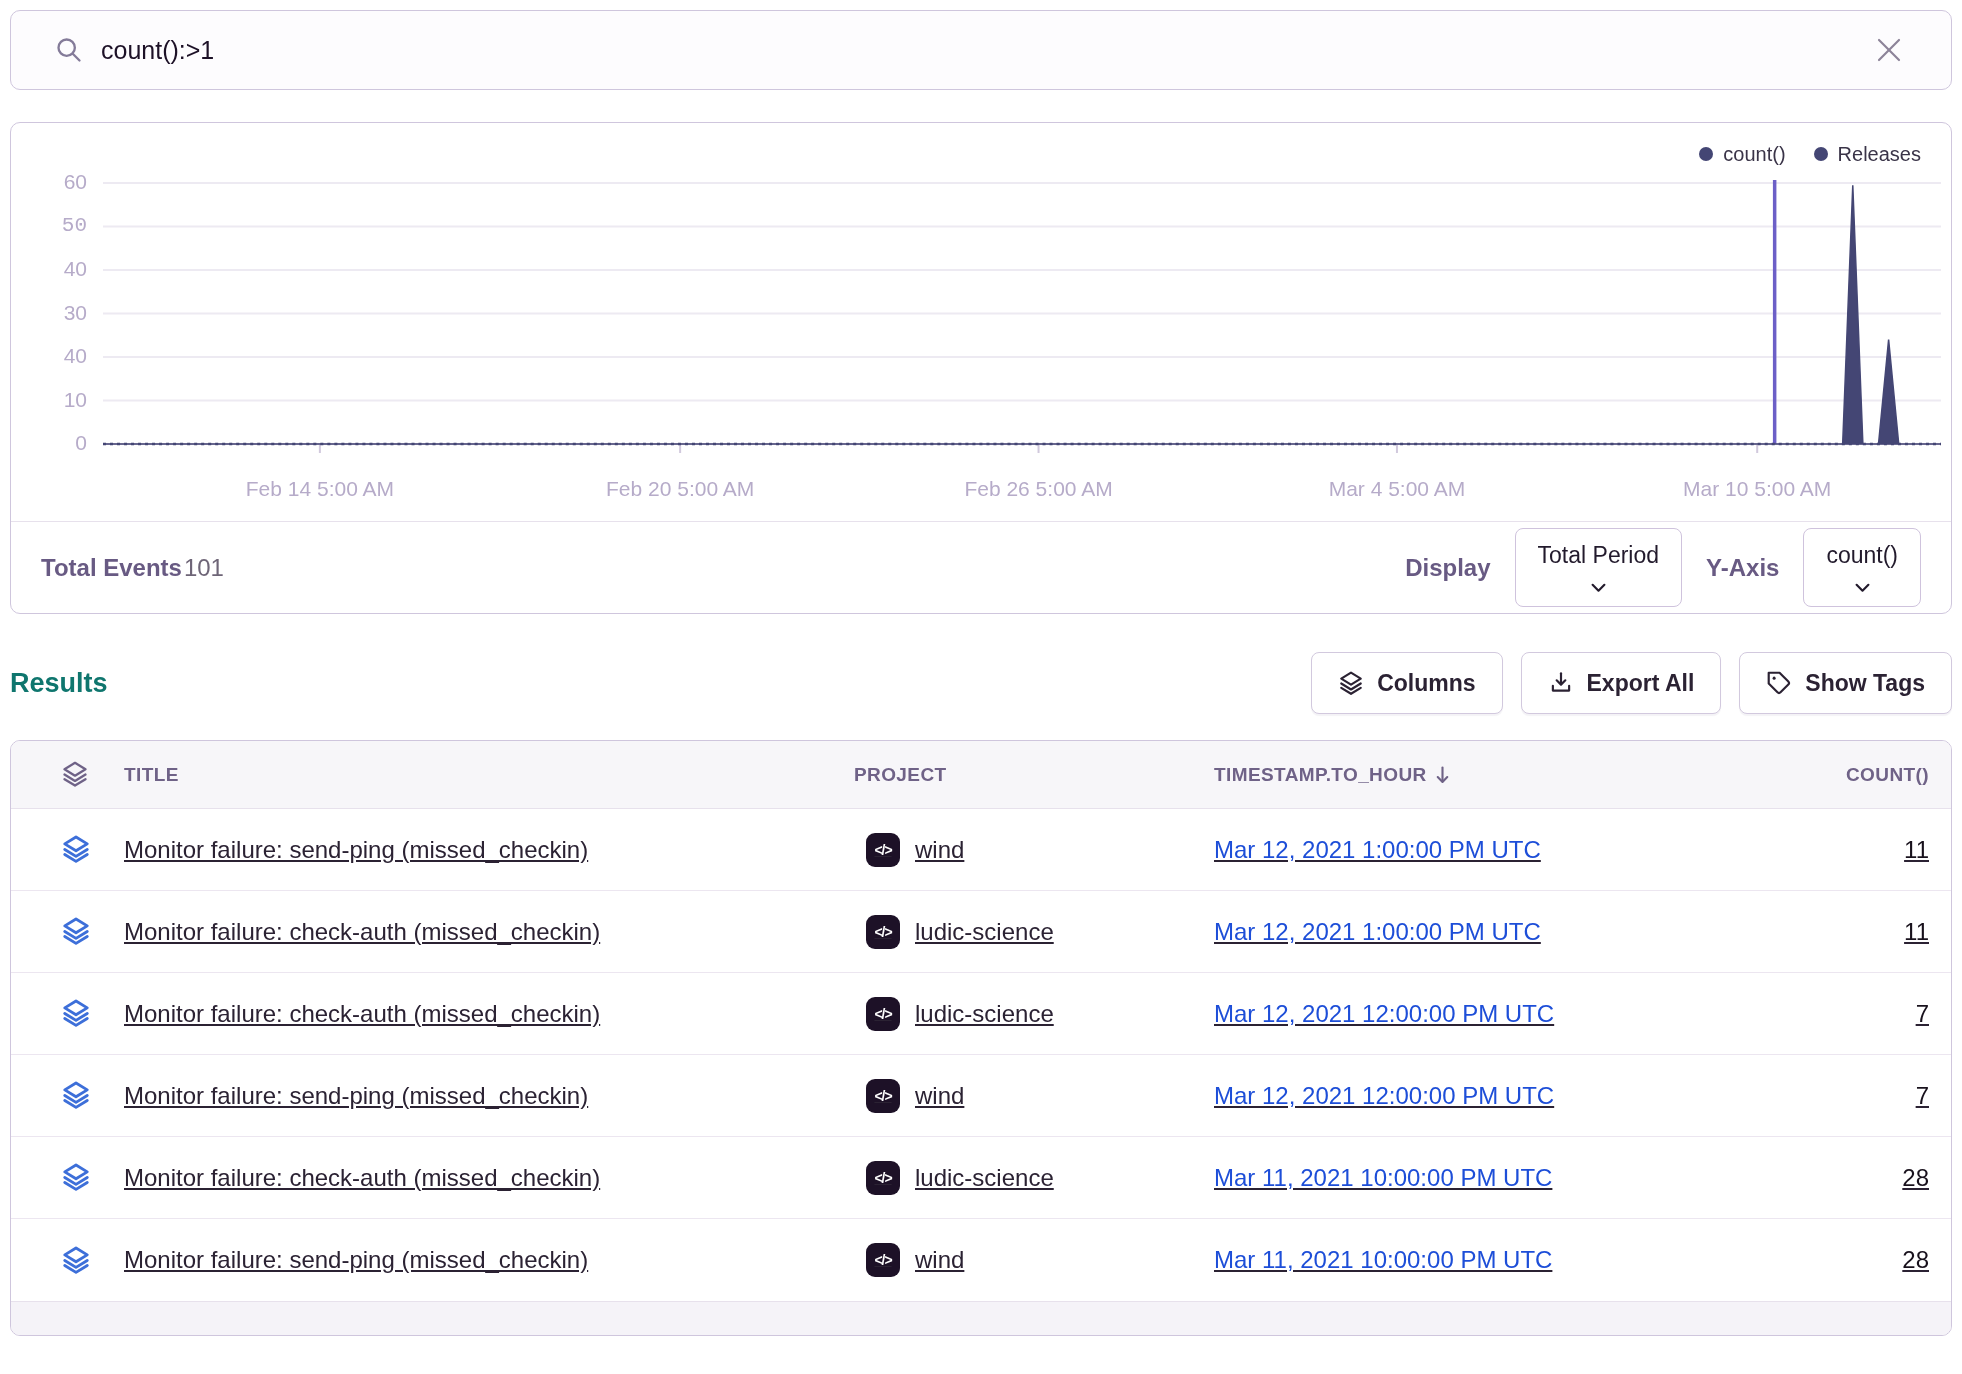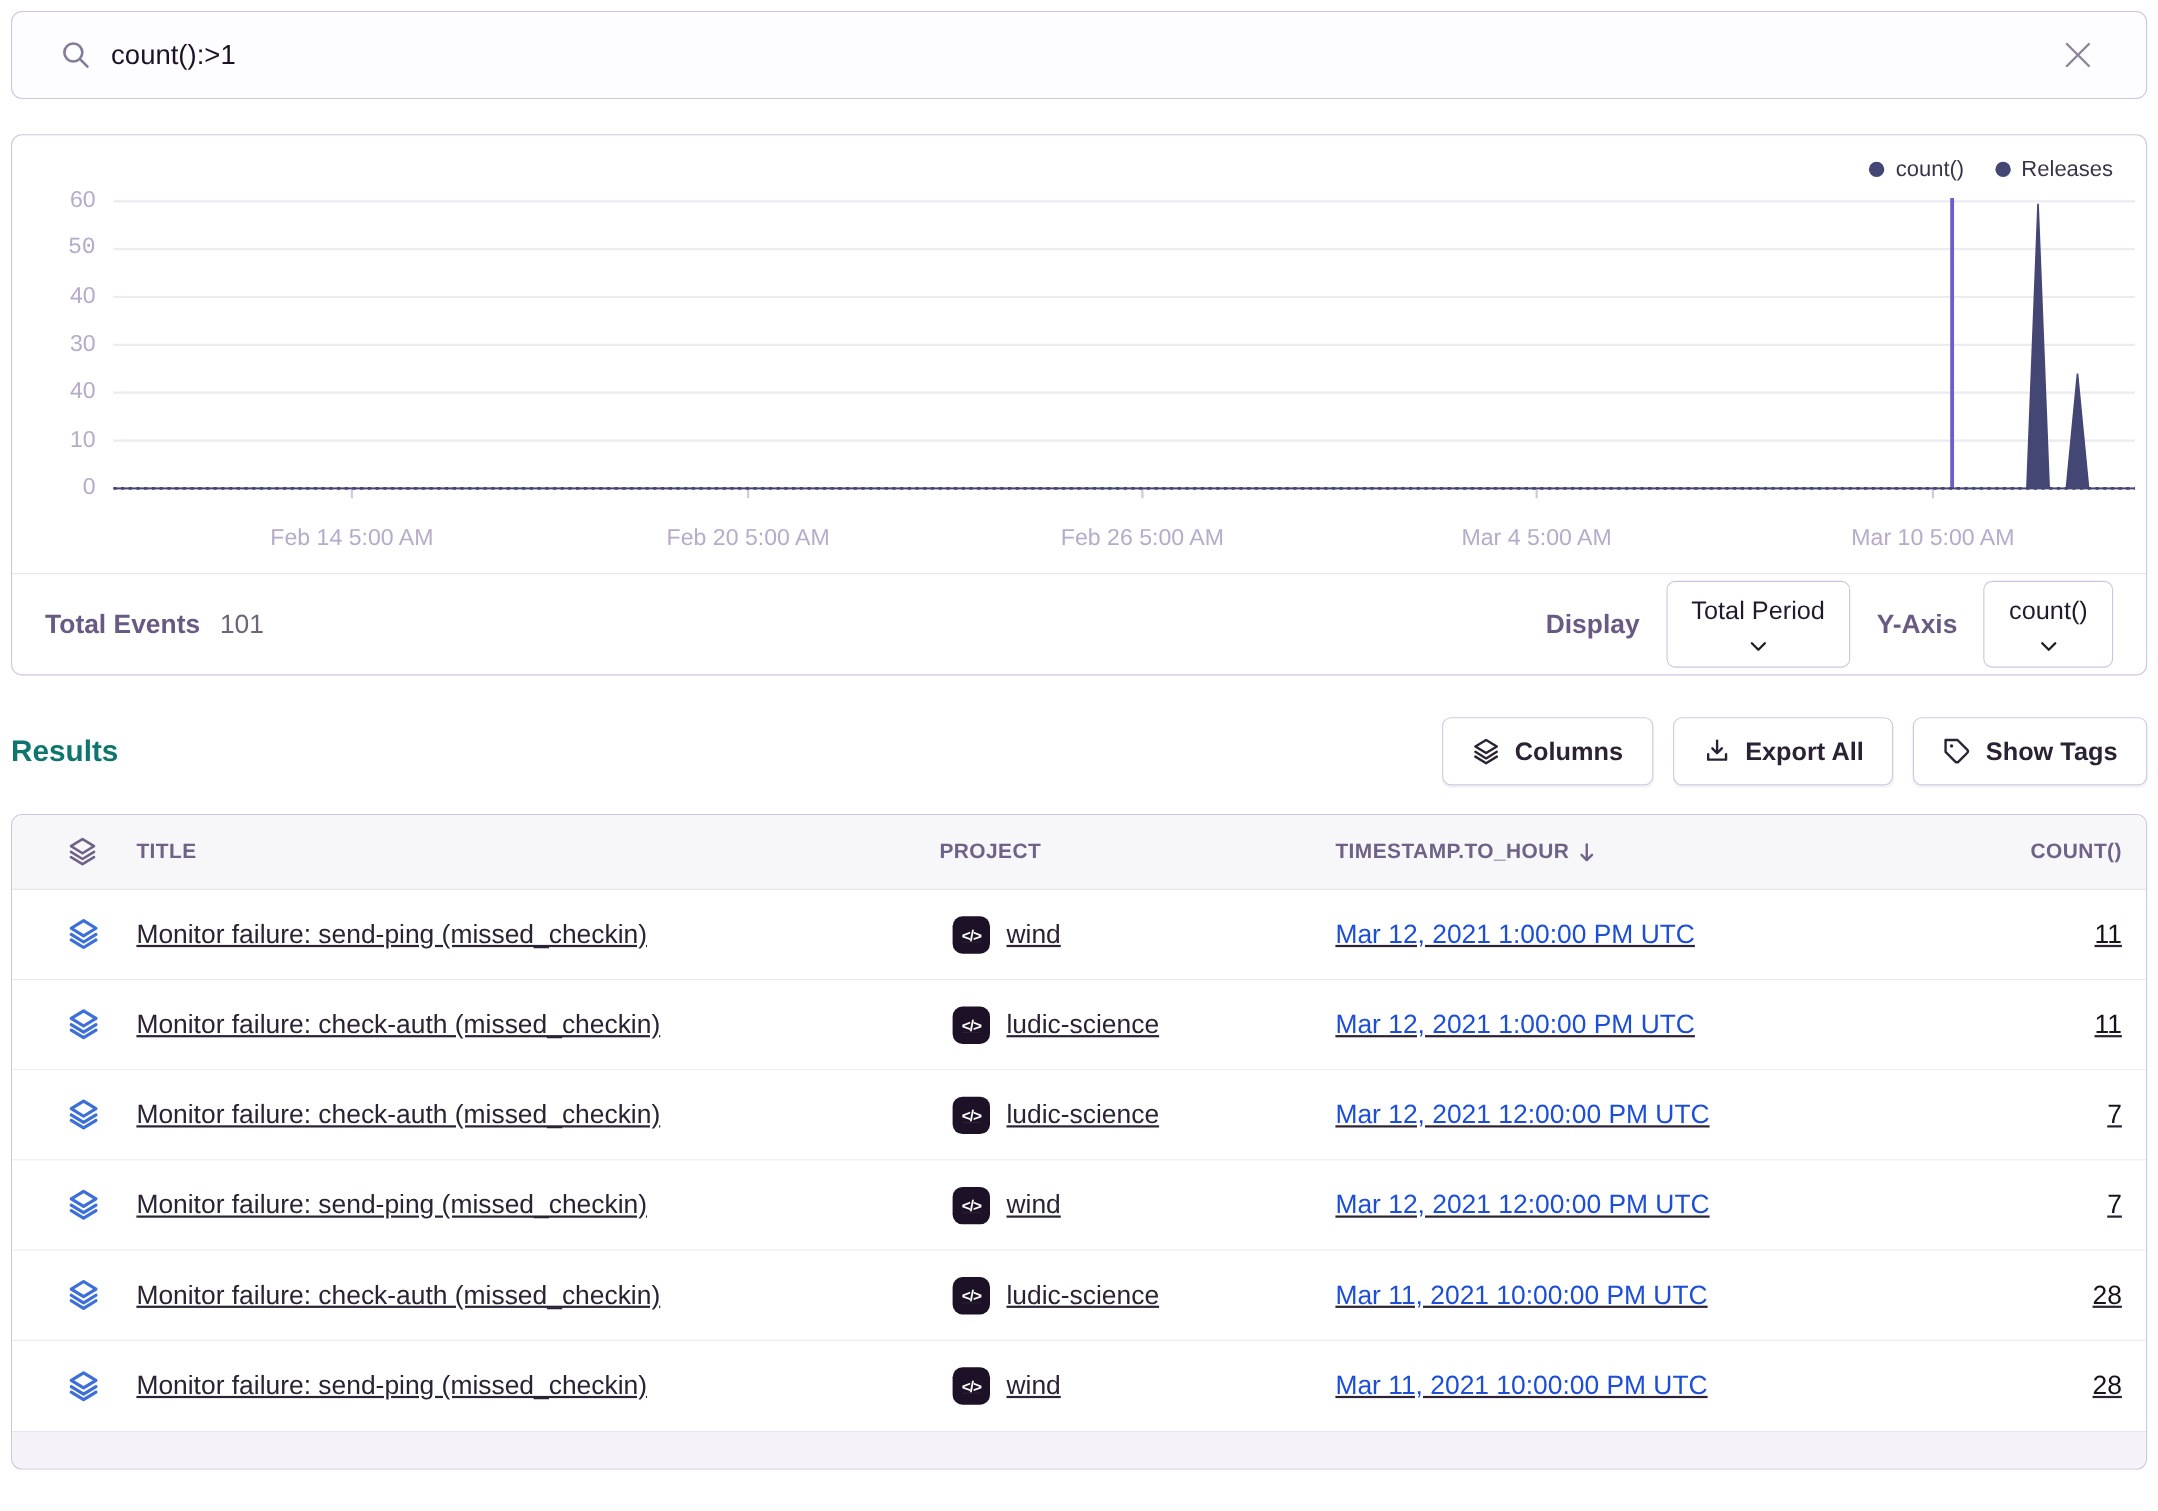--- a/index.html
+++ b/index.html
@@ -27,21 +27,21 @@
   .y-labels { position:relative; width:92px; height:290px; }
   .y-labels span { position:absolute; right:16px; font-size:21px; color:#b6abc9; }
   .plot { position:relative; flex:1; margin-right:10px; }
   .plot svg { display:block; width:100%; height:290px; }
   .x-labels { position:relative; height:44px; }
   .x-labels span { position:absolute; top:10px; transform:translateX(-50%);
     font-size:21px; color:#b6abc9; white-space:nowrap; }
 
   .panel-footer { display:flex; justify-content:space-between; align-items:center;
     border-top:1.5px solid #e7e1ec; height:92px; padding:0 30px; margin-top:10px; }
-  .pf-left { display:flex; align-items:baseline; gap:18px; }
+  .pf-left { display:flex; align-items:baseline; gap:2px; }
   .pf-label { font-size:24px; font-weight:700; color:#685a83; }
   .pf-value { font-size:24px; color:#6e6577; }
   .pf-right { display:flex; align-items:center; gap:24px; }
   .select-btn { display:flex; align-items:center; gap:14px; background:#fff;
     border:1.5px solid #cfc3dd; border-radius:8px; padding:13px 22px; cursor:pointer;
     font-family:"Liberation Sans",sans-serif; font-size:23px; font-weight:500; color:#221a2c;flex-direction:column; }
 
   
   .results-row { display:flex; justify-content:space-between; align-items:center; margin:38px 0 26px 0; }
   .results-title { font-size:27px; font-weight:700; color:#0f766e; }

